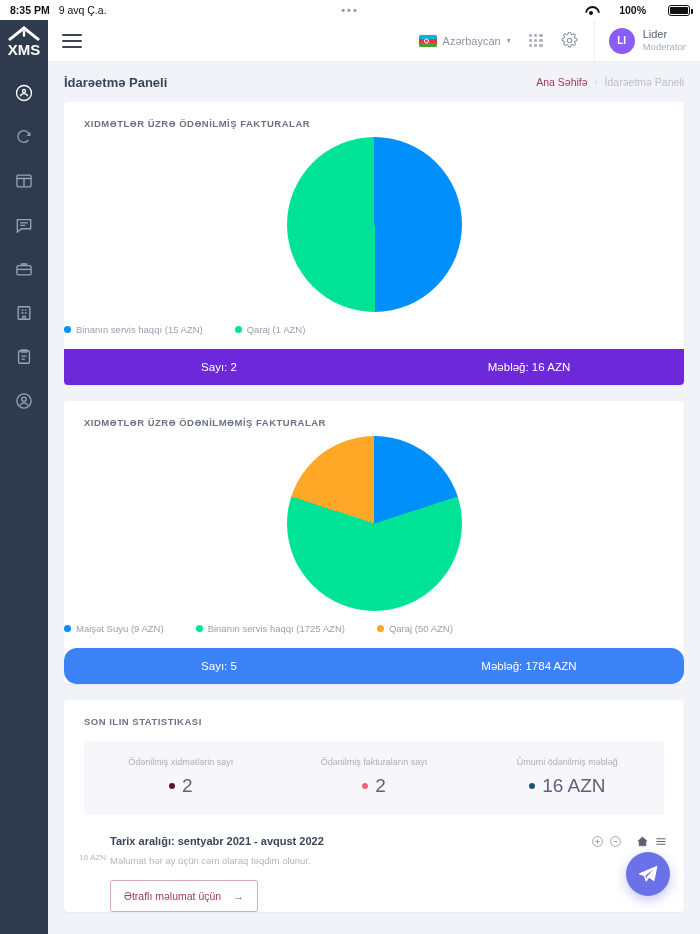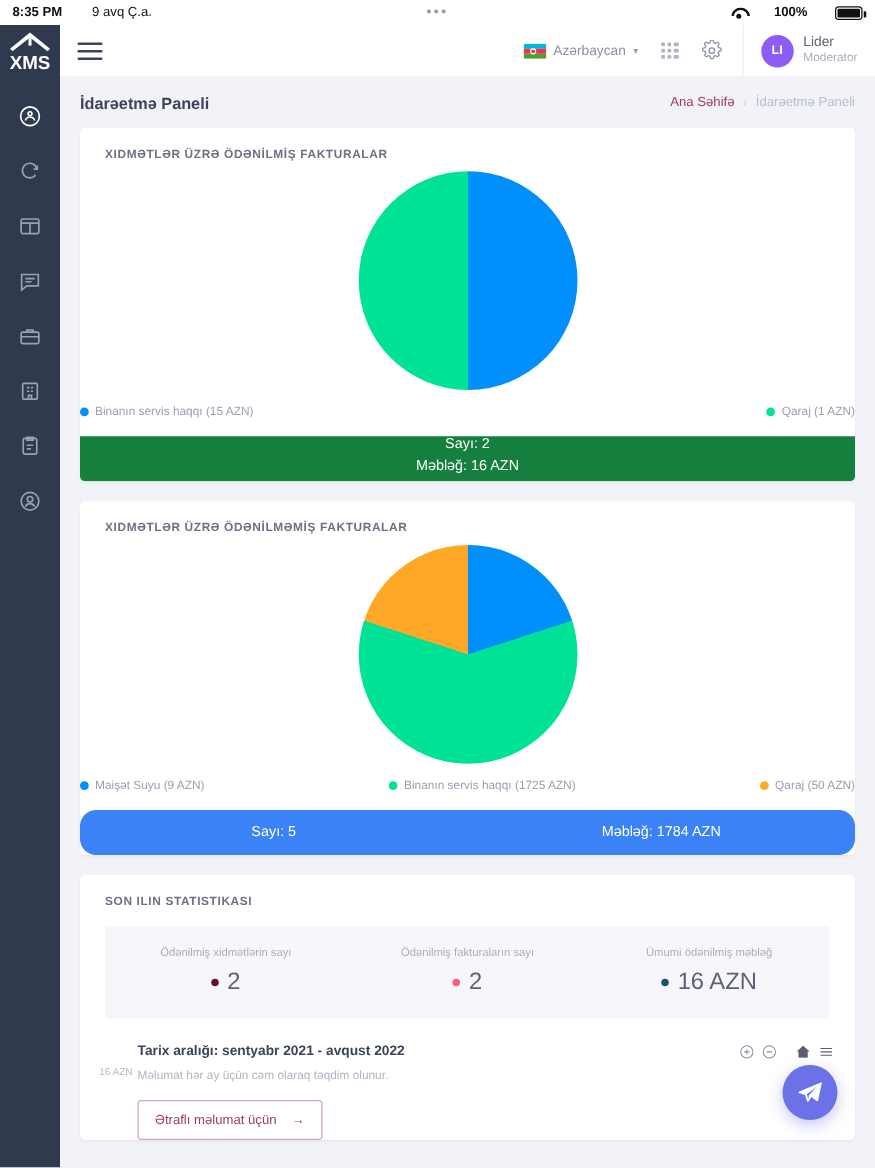--- a/index.html
+++ b/index.html
@@ -11,21 +11,21 @@
   }
   
   .status-bar {
     height: 20px; width: 700px;
     background: #ffffff;
     display: flex; align-items: center;
     padding: 0 10px;
     font-size: 10.5px; color: #111; font-weight: 600;
     position: relative;
   }
-  .sb-left { display: flex; align-items: center; gap: 24px; }
+  .sb-left { display: flex; align-items: center; gap: 9px; }
   .sb-time { font-weight: 700; }
   .sb-date { font-weight: 400; }
   .sb-dots {
     position: absolute; left: 50%; transform: translateX(-50%);
     letter-spacing: 2px; color: #9a9a9a; font-size: 11px; line-height: 1;
   }
   .sb-right {
     margin-left: auto; display: flex; align-items: center; gap: 22px;
     font-size: 10.5px; font-weight: 600;
   }
@@ -135,21 +135,21 @@
     background:#fff; border-radius:4px; box-shadow:0 1px 2px rgba(20,30,60,.05);
     margin-bottom: 16px; overflow:hidden;
   }
   .card-title {
     font-size:9.5px; letter-spacing:.5px; color:#6c7284; font-weight:600;
     padding: 16px 0 0 20px; text-transform:uppercase;
   }
   .pie-wrap { display:flex; justify-content:center; padding-top:8px; }
   .pie { border-radius:50%; }
   .legend {
-    display:flex; justify-content:space-between; align-items:center; gap:14px;
+    display:flex; justify-content:flex-start; align-items:center; gap:32px;
     padding: 12px 0 14px; flex-wrap:wrap;
   }
   .leg-item { display:flex; align-items:center; gap:5px; font-size:9.5px; color:#9aa0b0; }
   .dot { width:7px;height:7px;border-radius:50%; display:inline-block; }
   .summary {
     display:flex; color:#fff; font-size:11.5px; height:36px; align-items:center;
   }
   .summary > div { flex:1; text-align:center; }
 
   
@@ -336,21 +336,21 @@
         <div class="legend">
           <div class="leg-item">
             <span class="dot" style="background:#008ffb"></span>
             <span>Binanın servis haqqı (15 AZN)</span>
           </div>
           <div class="leg-item">
             <span class="dot" style="background:#00e396"></span>
             <span>Qaraj (1 AZN)</span>
           </div>
         </div>
-        <div class="summary" id="sum1" style="background: #15803d; flex-direction: column;">
+        <div class="summary" id="sum1" style="background: #6d28d9;">
           <div>Sayı: 2</div>
           <div>Məbləğ: 16 AZN</div>
         </div>
       </div>
 
       <div class="card">
         <div class="card-title">XIDMƏTLƏR ÜZRƏ ÖDƏNİLMƏMİŞ FAKTURALAR</div>
         <div class="pie-wrap">
           <div class="pie" id="pie2" style="width: 175px; height: 175px; background: conic-gradient(rgb(0, 143, 251) 0deg, rgb(0, 143, 251) 72deg, rgb(0, 227, 150) 72deg, rgb(0, 227, 150) 288deg, rgb(255, 167, 38) 288deg, rgb(255, 167, 38) 360deg);"></div>
         </div>

